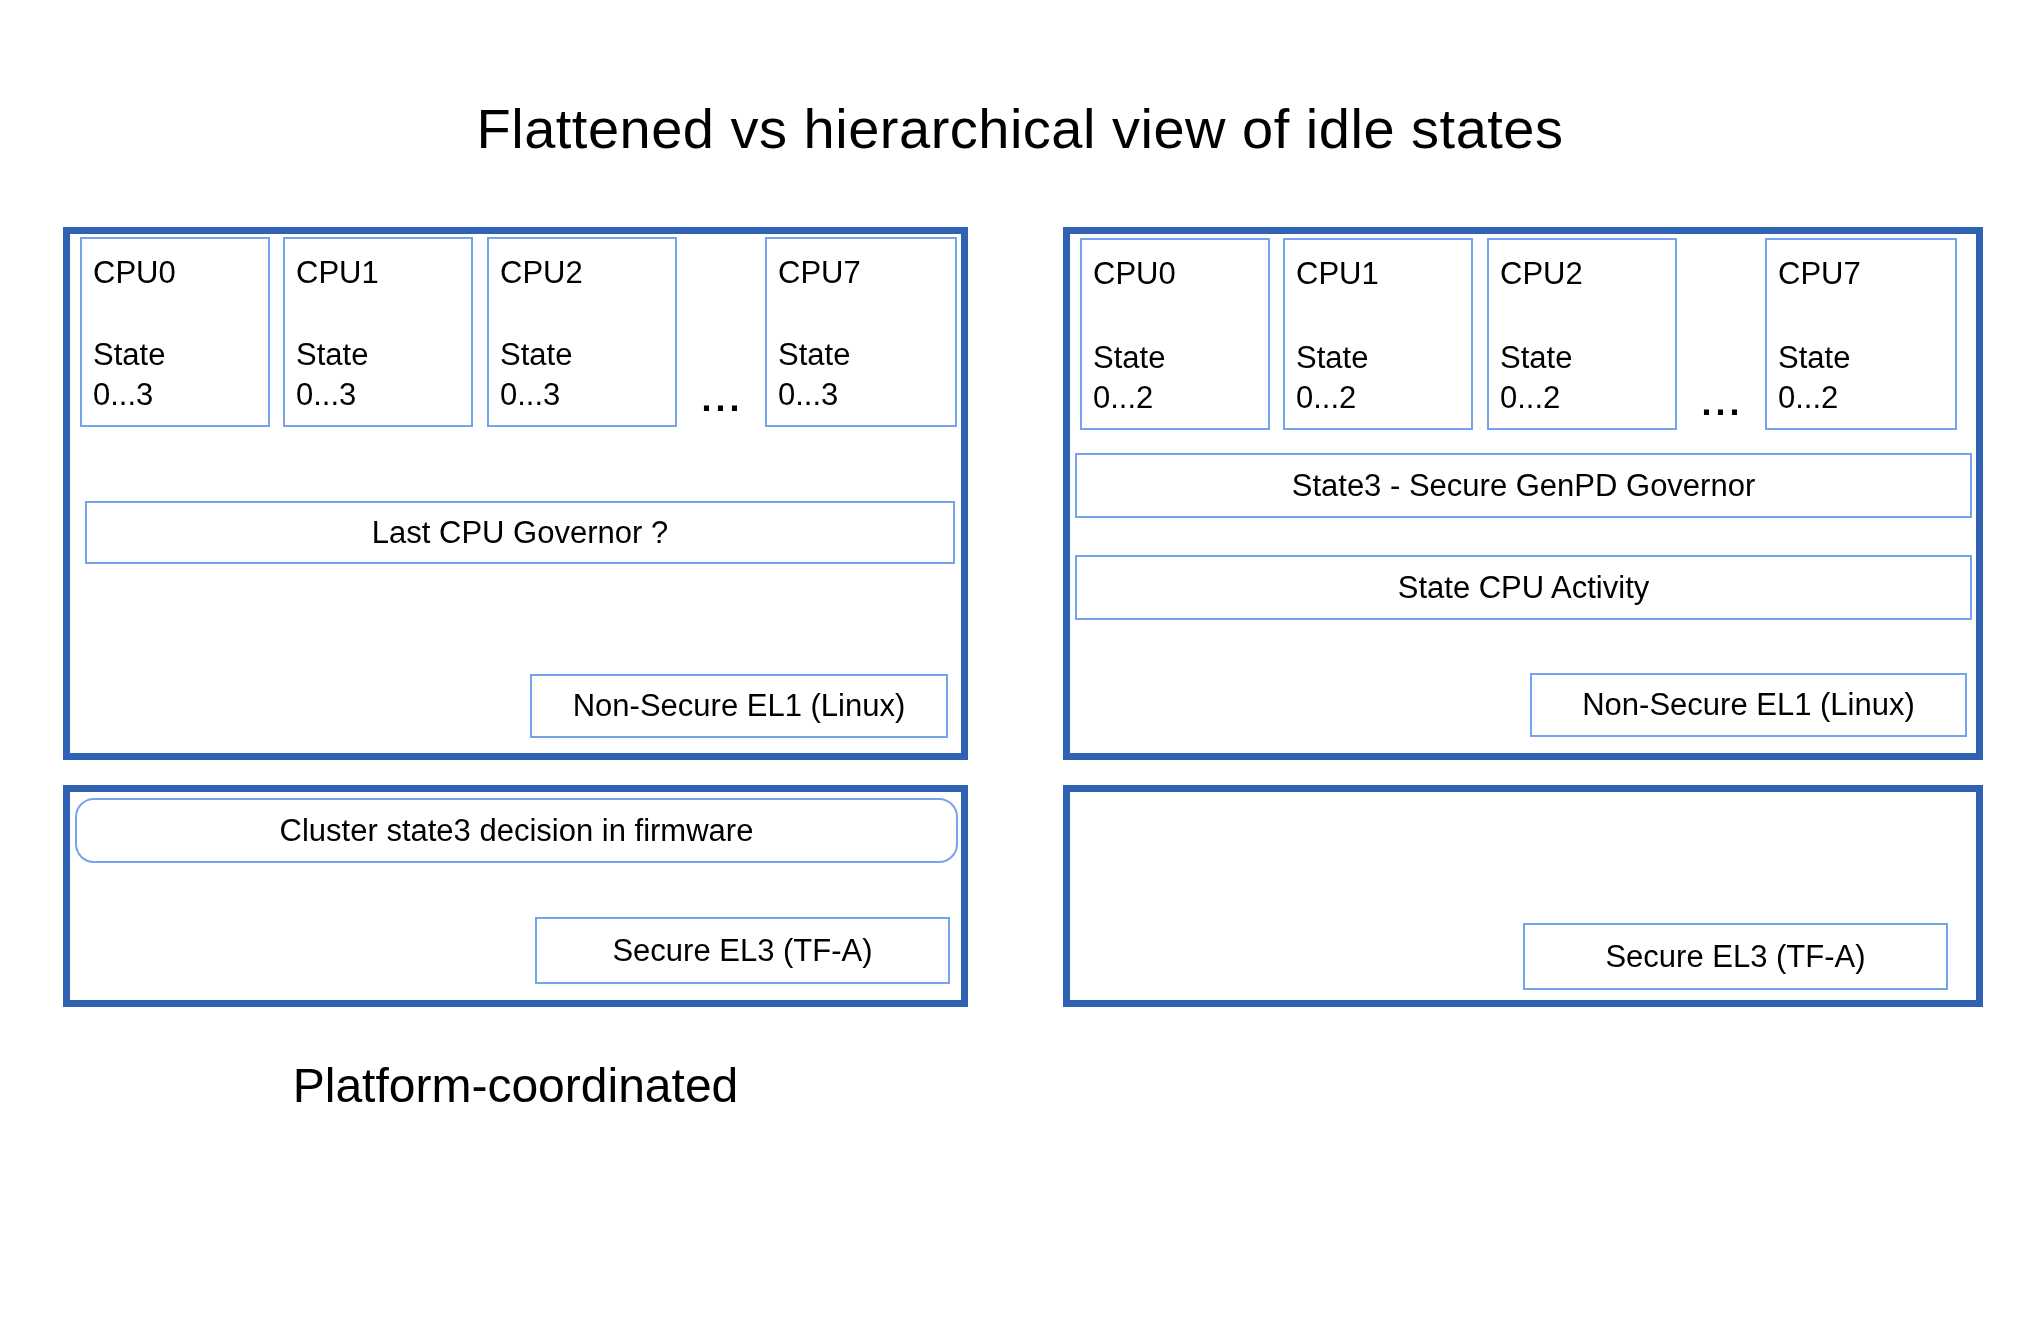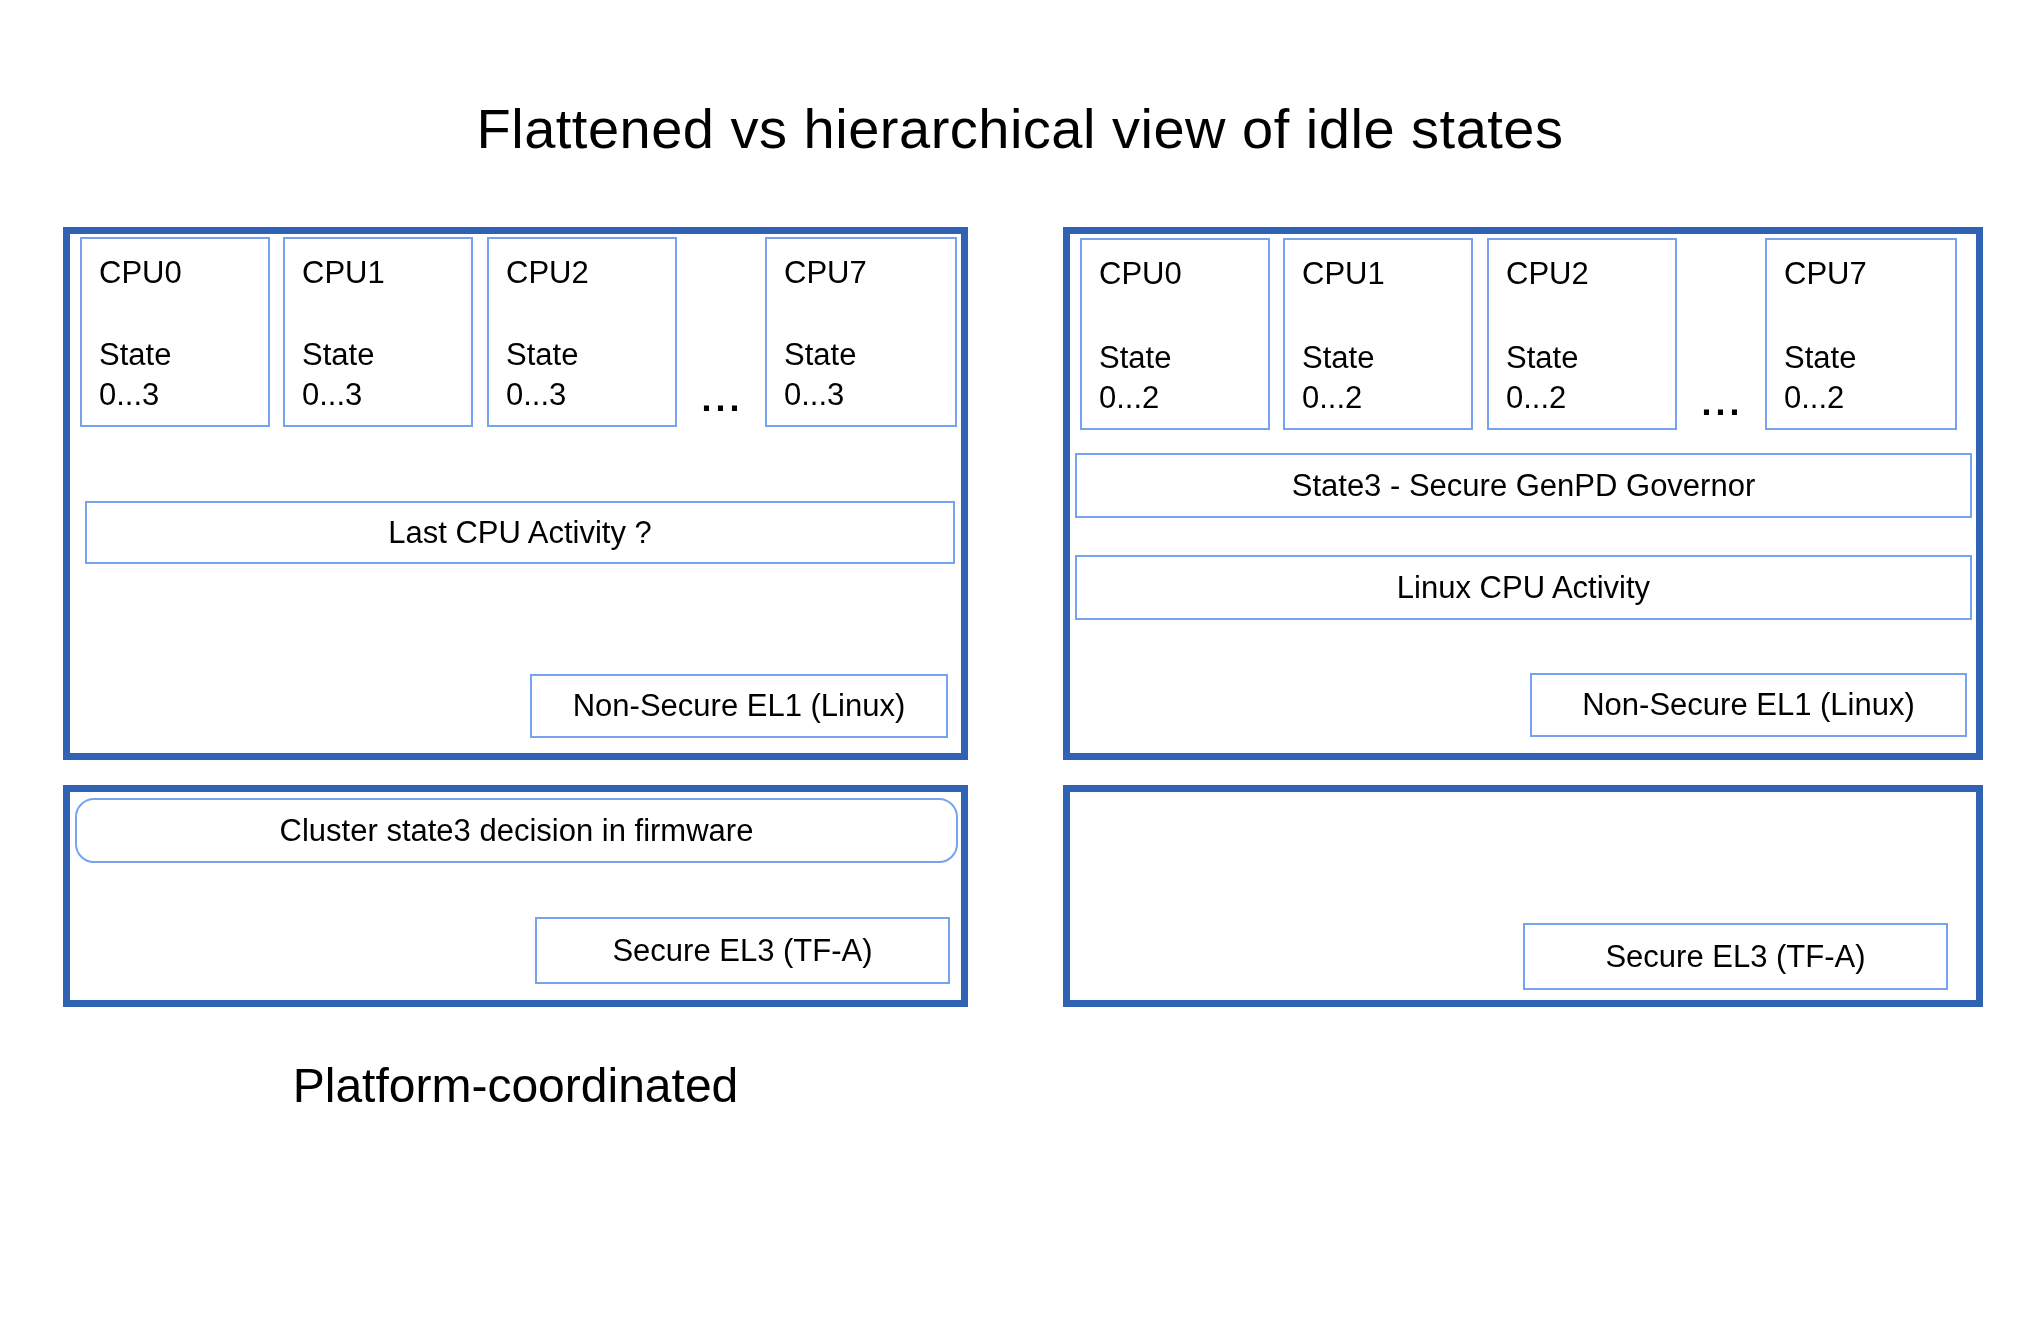--- a/index.html
+++ b/index.html
@@ -39,21 +39,21 @@
     display: flex;
     align-items: center;
     justify-content: center;
     font-size: 31px;
     text-align: center;
   }
   .cpu {
     flex-direction: column;
     align-items: flex-start;
     justify-content: space-between;
-    padding: 16px 8px 10px 17px;
+    padding: 16px 8px 10px 11px;
     text-align: left;
   }
   .cpu .state { line-height: 40px; }
   .dots {
     position: absolute;
     font-size: 36px;
     font-weight: 700;
     letter-spacing: 4px;
     text-align: center;
   }
@@ -125,21 +125,21 @@
   </div>
   <div class="dots l-dots">...</div>
   <div class="box cpu l-cpu7">
     <div>CPU7</div>
     <div class="state">
       <div>State</div>
       <div>0...3</div>
     </div>
   </div>
 
-  <div class="box l-activity">Last CPU Activity ?</div>
+  <div class="box l-activity">Last CPU Governor ?</div>
   <div class="box l-el1">Non-Secure EL1 (Linux)</div>
 
   <div class="outer l-outer-bottom"></div>
   <div class="box l-firmware">Cluster state3 decision in firmware</div>
   <div class="box l-el3">Secure EL3 (TF-A)</div>
 
   <div class="caption l-caption">Platform-coordinated</div>
 
   <div class="outer r-outer-top"></div>
 
@@ -167,20 +167,20 @@
   <div class="dots r-dots">...</div>
   <div class="box cpu r-cpu7">
     <div>CPU7</div>
     <div class="state">
       <div>State</div>
       <div>0...2</div>
     </div>
   </div>
 
   <div class="box r-governor">State3 - Secure GenPD Governor</div>
-  <div class="box r-activity">Linux CPU Activity</div>
+  <div class="box r-activity">State CPU Activity</div>
   <div class="box r-el1">Non-Secure EL1 (Linux)</div>
 
   <div class="outer r-outer-bottom"></div>
   <div class="box r-el3">Secure EL3 (TF-A)</div>
 
 
 </div>
 
 </body></html>

